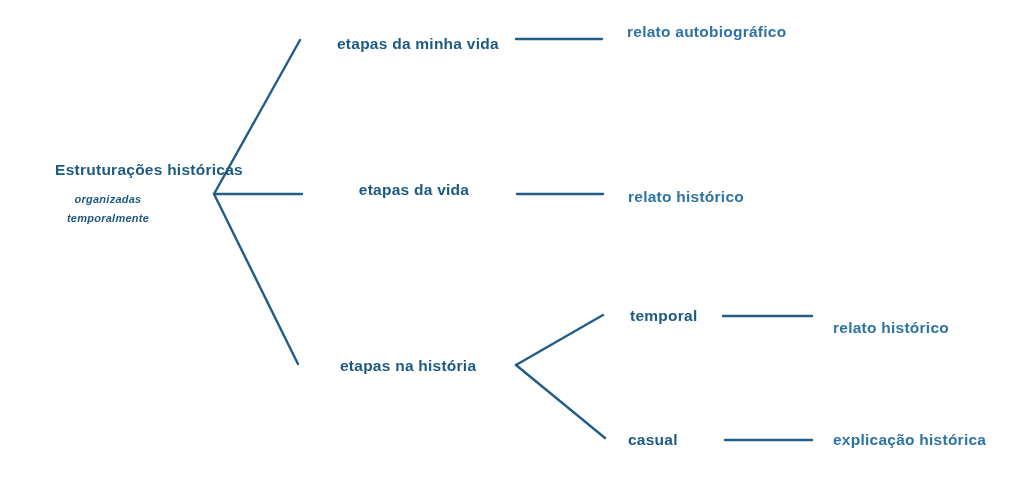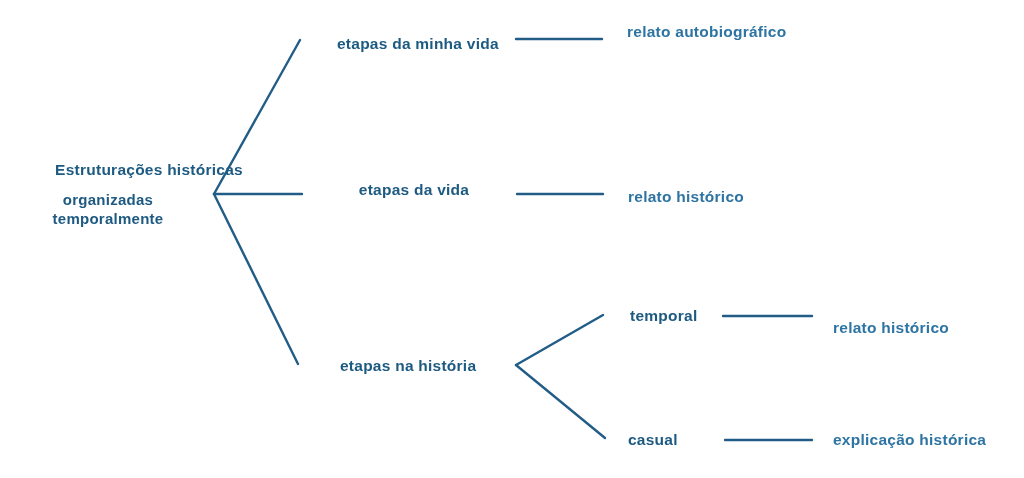--- a/index.html
+++ b/index.html
@@ -40,22 +40,23 @@
   .node.leaf {
     color: var(--leaf-text, #2d74a3);
   }
   .node.multiline {
     line-height: 17px;
   }
   .root-title {
     font-size: 15.5px;
   }
   .root-subtitle {
+    font-style: italic;
     line-height: 19px;
-    font-size: 15px;
+    font-size: 11px;
   }
 </style>
 </head>
 <body>
 
 <div class="canvas" style="--bg: #ffffff; --branch-text: #1d5a82; --leaf-text: #2d74a3; --line: #215d87;">
 
   <svg class="lines" width="1024" height="478" viewBox="0 0 1024 478">
     <line class="connector" x1="214" y1="194" x2="300" y2="40"></line>
     <line class="connector" x1="214" y1="194" x2="302" y2="194"></line>

